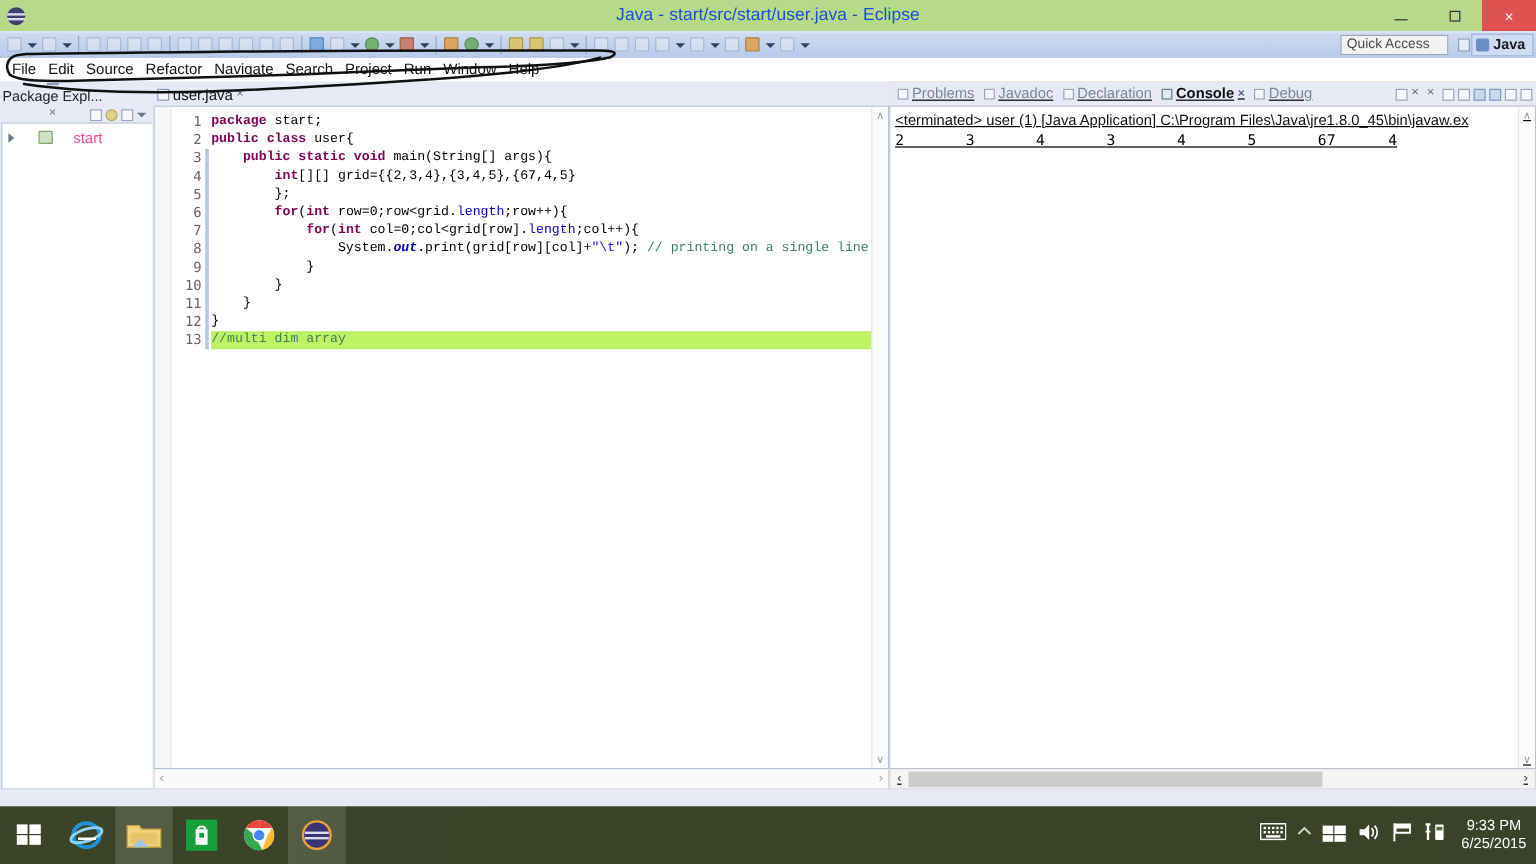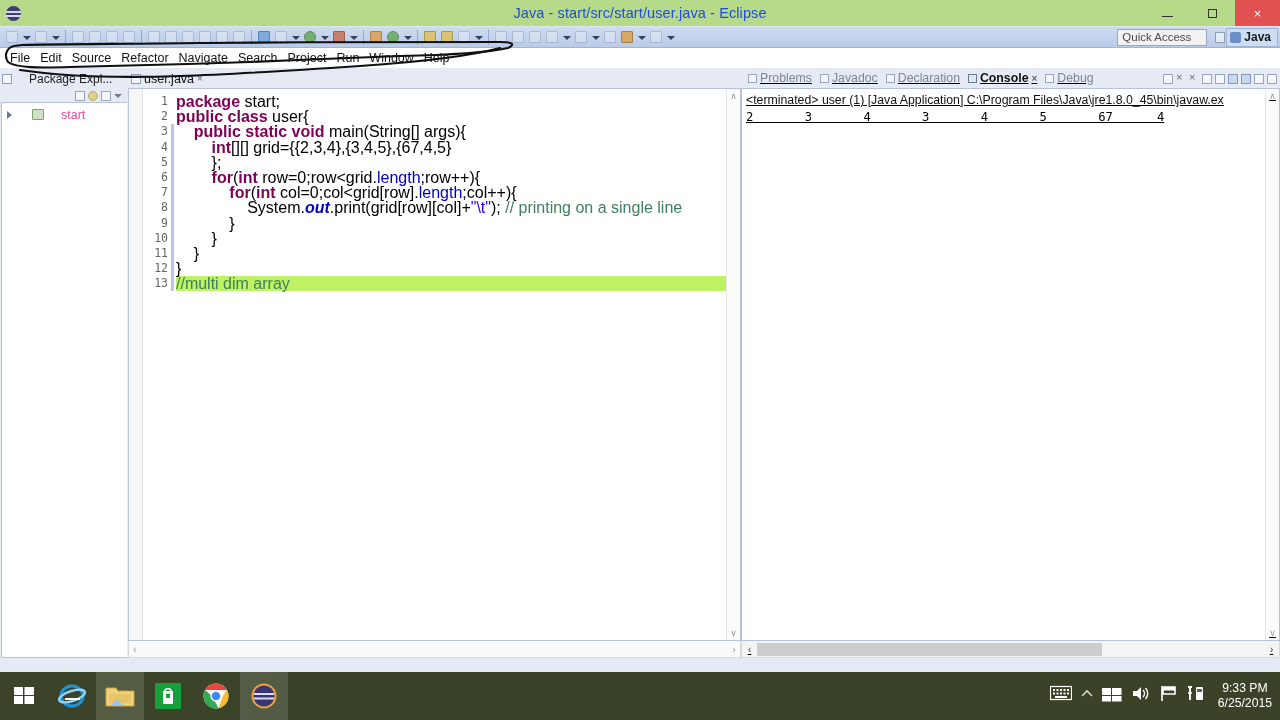--- a/index.html
+++ b/index.html
@@ -122,23 +122,23 @@
   
   #pkg-panel {
     width: 128px; display: flex; flex-direction: column; background: #e6eaf5;
     padding: 0 1px 0 0;
   }
   #pkg-tabrow {
     height: 20px; display: flex; align-items: flex-end; position: relative;
     background: #e6eaf5;
   }
   #pkg-tab {
-    display: flex; align-items: center; gap: 17px; height: 19px;
+    display: flex; align-items: center; gap: 2px; height: 19px;
     padding: 0 3px 0 2px; font-size: 12px; color: #222;
-    background: #e6eaf5; white-space: nowrap;
+    background: #e6eaf5; white-space: nowrap; flex-direction: column;
   }
   .tab-mini-ico { width: 10px; height: 10px; border: 1px solid #8d9db5; background: #f4f7fc; }
   .tab-x { font-size: 10px; color: #5a6a82; }
   #pkg-viewmenu {
     display: flex; align-items: center; gap: 2px; height: 14px;
     justify-content: flex-end; padding-right: 3px; background: #e6eaf5;
   }
   .vm-ico { width: 11px; height: 11px; opacity: .7; position: relative; }
   .vm-ico::after {
     content: ""; position: absolute; left: 1px; top: 1px; width: 8px; height: 8px;
@@ -190,22 +190,22 @@
   }
   #gutter-nums {
     width: 28px; background: #ffffff; text-align: right; padding-right: 3px;
     font-family: "DejaVu Sans Mono", monospace; font-size: 11.5px; color: #666;
     padding-top: 5px; line-height: 15.2px;
   }
   #gutter-change {
     width: 3px; position: relative; background: #fff;
   }
   #code-text {
-    flex: 1; padding-top: 5px; font-family: Liberation Sans, sans-serif;
-    font-size: 16px; line-height: 15.2px; white-space: pre; color: #000;
+    flex: 1; padding-top: 5px; font-family: Liberation Mono, monospace;
+    font-size: 11px; line-height: 15.2px; white-space: pre; color: #000;
     position: relative; padding-left: 2px;
   }
   .code-line { height: 15.2px; }
   .cur-line { background: #bef264; }
   .kw { color: #7f0055; font-weight: bold; }
   .str { color: #2a00ff; }
   .cmt { color: #3f7f5f; }
   .fld { color: #0000c0; }
   .stat { color: #0000c0; font-style: italic; font-weight: bold; }
   #editor-vscroll {

